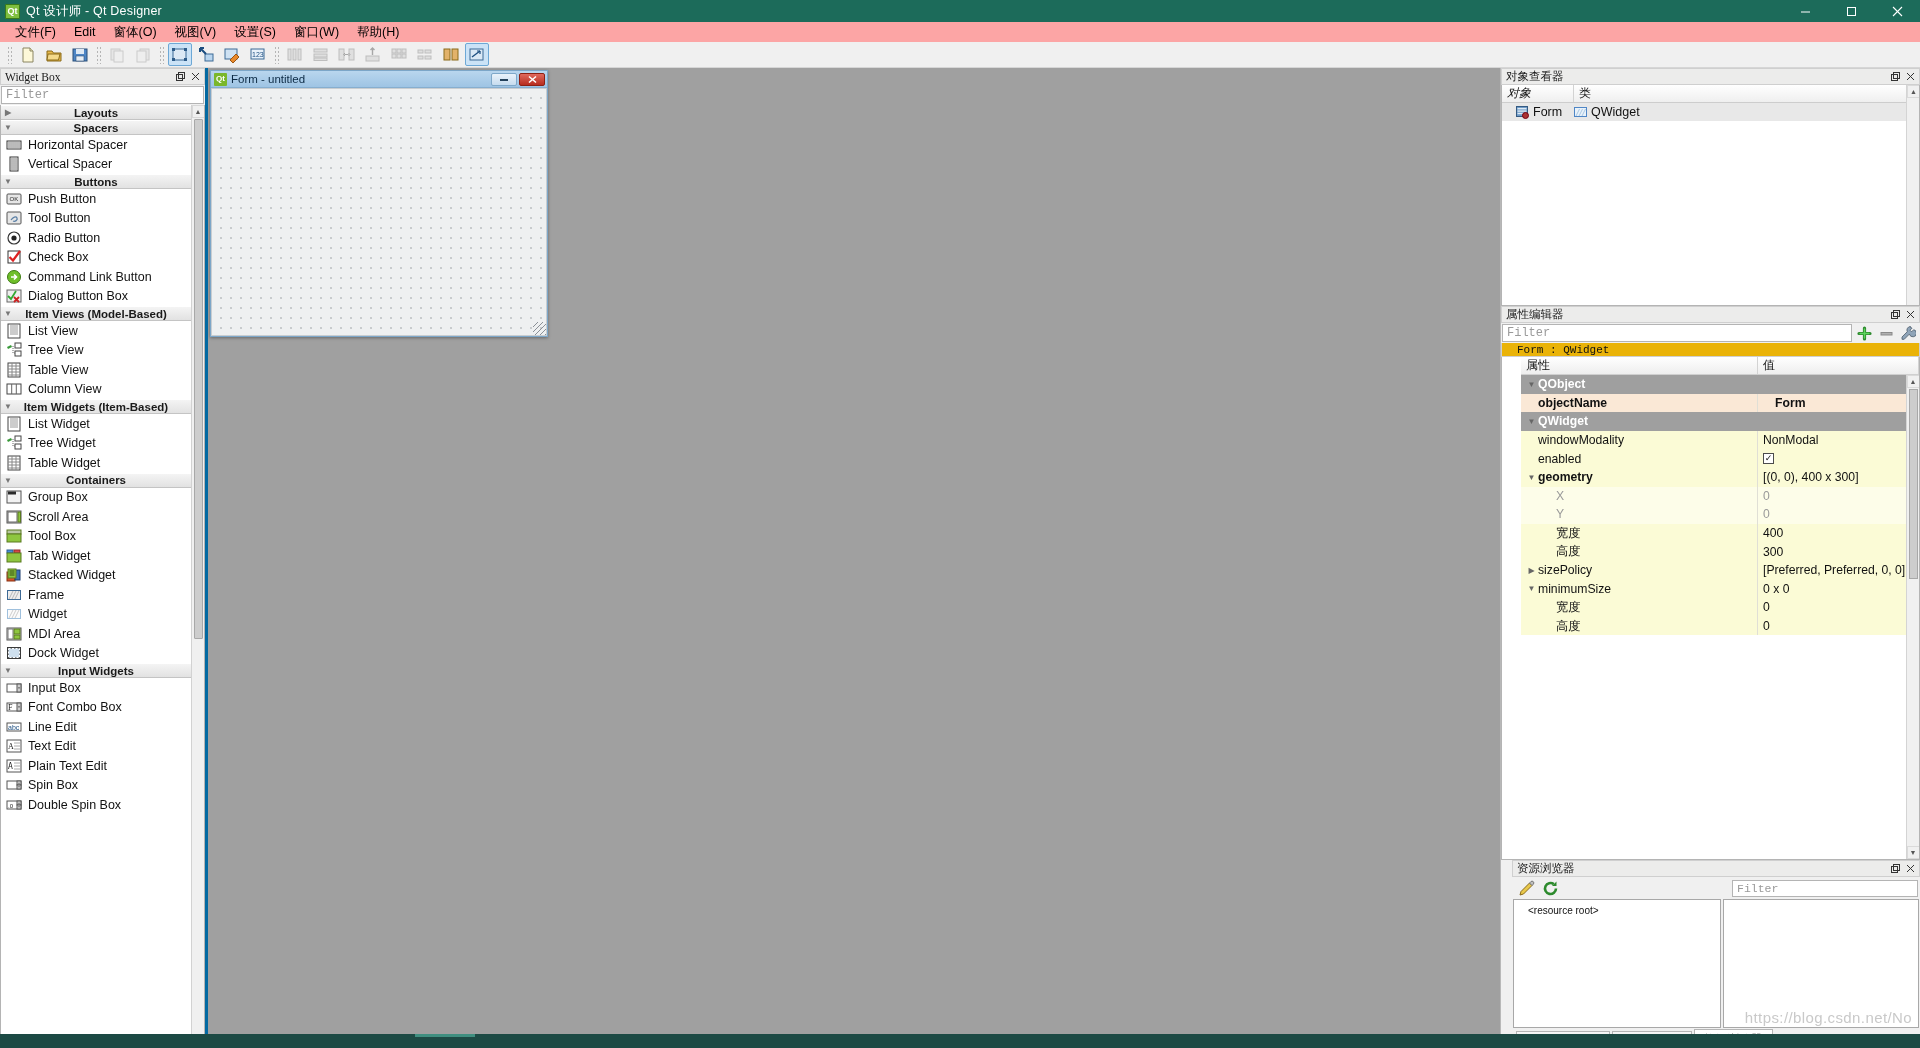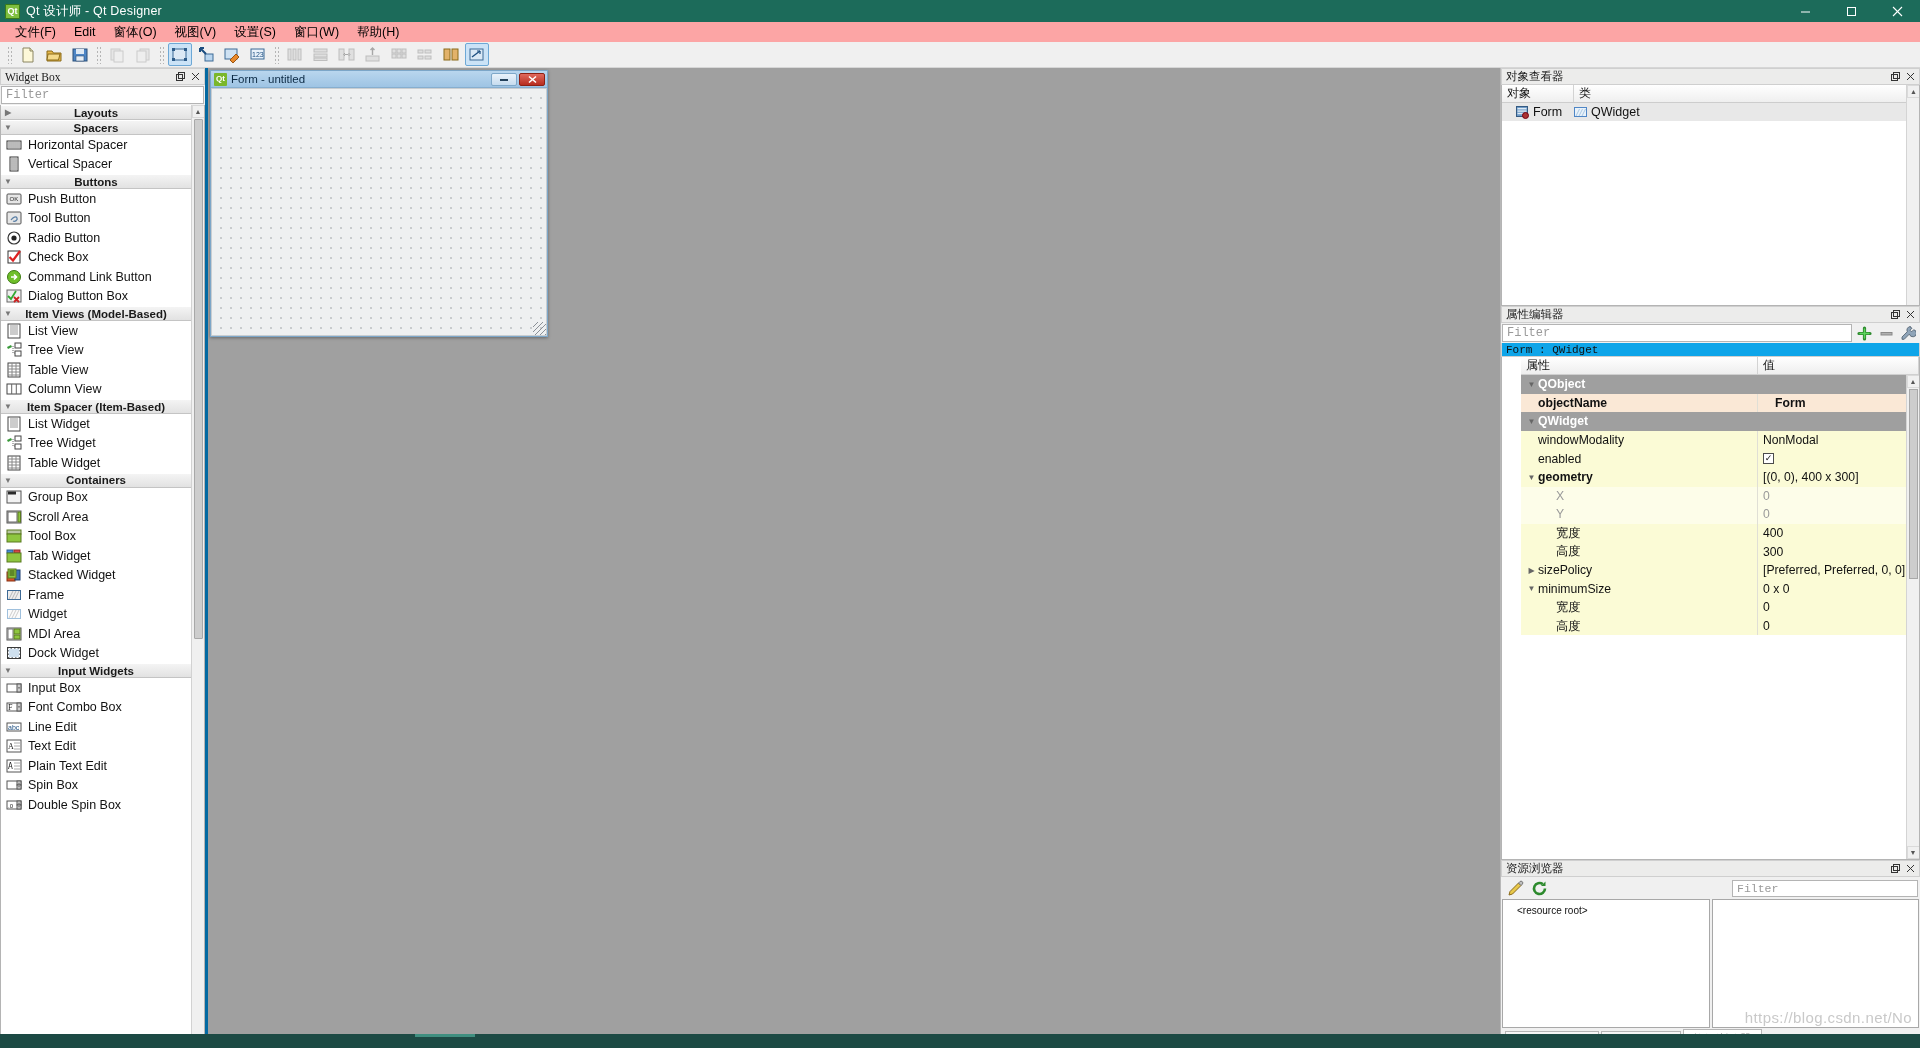--- a/index.html
+++ b/index.html
@@ -208,21 +208,21 @@
     border: 1px solid #b4b4b4; border-top: none;
     display: flex; flex-direction: column; overflow: hidden;
   }
   .oi-head { display: flex; height: 18px; border-bottom: 1px solid #cdcdcd; }
   .oi-head .th {
     background: linear-gradient(#ffffff, #efefef);
     border-right: 1px solid #d3d3d3;
     display: flex; align-items: center; padding-left: 5px;
     font-size: 12px; color: #111;
   }
-  .oi-head .th.c1 { width: 72px; flex: 0 0 72px; }
+  .oi-head .th.c1 { width: 72px; flex: 0 0 72px; font-style: italic; }
   .oi-head .th.c2 { flex: 1; }
   .oi-row {
     display: flex; align-items: center; height: 18px;
     background: #e8e8e8; font-size: 12.5px; color: #111;
   }
   .oi-row .c1 { width: 72px; flex: 0 0 72px; display: flex; align-items: center; padding-left: 14px; }
   .oi-row .c2 { flex: 1; display: flex; align-items: center; }
   .oi-sb {
     position: absolute; right: 0; top: 0; bottom: 0; width: 13px;
     background: #f0f0f0; border-left: 1px solid #d4d4d4;
@@ -230,22 +230,22 @@
 
   .propeditor { flex: 1; display: flex; flex-direction: column; min-height: 0; }
   .pe-toolrow { display: flex; align-items: center; height: 20px; flex: 0 0 20px; }
   .pe-toolrow .filterbox { flex: 1; margin-right: 2px; }
   .pe-ibtn {
     width: 20px; height: 18px; margin-right: 2px;
     display: flex; align-items: center; justify-content: center;
   }
   .pe-objline {
     height: 14px; flex: 0 0 14px;
-    background: #0ea5e9; border: 1px solid #cfcfcf; border-top: none;
-    display: flex; align-items: center; padding-left: 4px;
+    background: #eab308; border: 1px solid #cfcfcf; border-top: none;
+    display: flex; align-items: center; padding-left: 15px;
     font-size: 11px; color: #111;
     font-family: "Liberation Mono", monospace;
   }
   .pe-table {
     flex: 1; background: #ffffff; border: 1px solid #b4b4b4; border-top: none;
     display: flex; flex-direction: column; overflow: hidden; position: relative; padding-left: 19px;
   }
   .pe-head { display: flex; height: 18px; flex: 0 0 18px; border-bottom: 1px solid #cfcfcf; }
   .pe-head .th {
     background: linear-gradient(#ffffff, #eeeeee);
@@ -285,21 +285,21 @@
     position: absolute; right: 0; top: 18px; bottom: 0; width: 13px;
     background: #f0f0f0; border-left: 1px solid #d4d4d4;
     display: flex; flex-direction: column; align-items: center;
   }
   .pe-vscroll .ar {
     width: 13px; height: 13px; display: flex; align-items: center;
     justify-content: center; font-size: 7px; color: #555; border: 1px solid #dadada;
   }
   .pe-vscroll .tm { width: 9px; background: #cdcdcd; border: 1px solid #a8a8a8; margin: 1px 0; }
 
-  .resbrowser { height: 188px; flex: 0 0 188px; display: flex; flex-direction: column; }
+  .resbrowser { height: 188px; flex: 0 0 188px; display: flex; flex-direction: column; padding-left: 11px; }
   .rb-toolrow { height: 22px; flex: 0 0 22px; display: flex; align-items: center; padding: 0 2px; }
   .rb-ibtn { width: 24px; height: 20px; display: flex; align-items: center; justify-content: center; }
   .rb-filter {
     width: 186px; height: 17px; margin-left: auto;
     border: 1px solid #b4b4b4; background: #fff;
     display: flex; align-items: center; padding-left: 4px;
     color: #9a9a9a; font-size: 11.5px; font-family: "Liberation Mono", monospace;
   }
   .rb-panes { flex: 1; display: flex; gap: 2px; padding: 0 1px 1px 1px; min-height: 0; }
   .rb-pane {
@@ -652,21 +652,21 @@
               <svg width="16" height="16" viewBox="0 0 16 16">
                   <rect x="1" y="3" width="14" height="10" fill="#fff" stroke="#444"></rect>
                   <path d="M5.7 3v10M10.3 3v10" stroke="#666"></path>
                 </svg>
             </span>
             <span>Column View</span>
           </div>
 
           <div class="wb-cat">
             <span class="arrow">▼</span>
-            <span class="ct">Item Spacer (Item-Based)</span>
+            <span class="ct">Item Widgets (Item-Based)</span>
           </div>
           <div class="wb-row">
             <span class="ico">
               <svg width="16" height="16" viewBox="0 0 16 16">
                   <rect x="2" y="1" width="12" height="14" fill="#fff" stroke="#444"></rect>
                   <path d="M4 3h8M4 5h8M4 7h8M4 9h8M4 11h8" stroke="#999"></path>
                 </svg>
             </span>
             <span>List Widget</span>
           </div>

